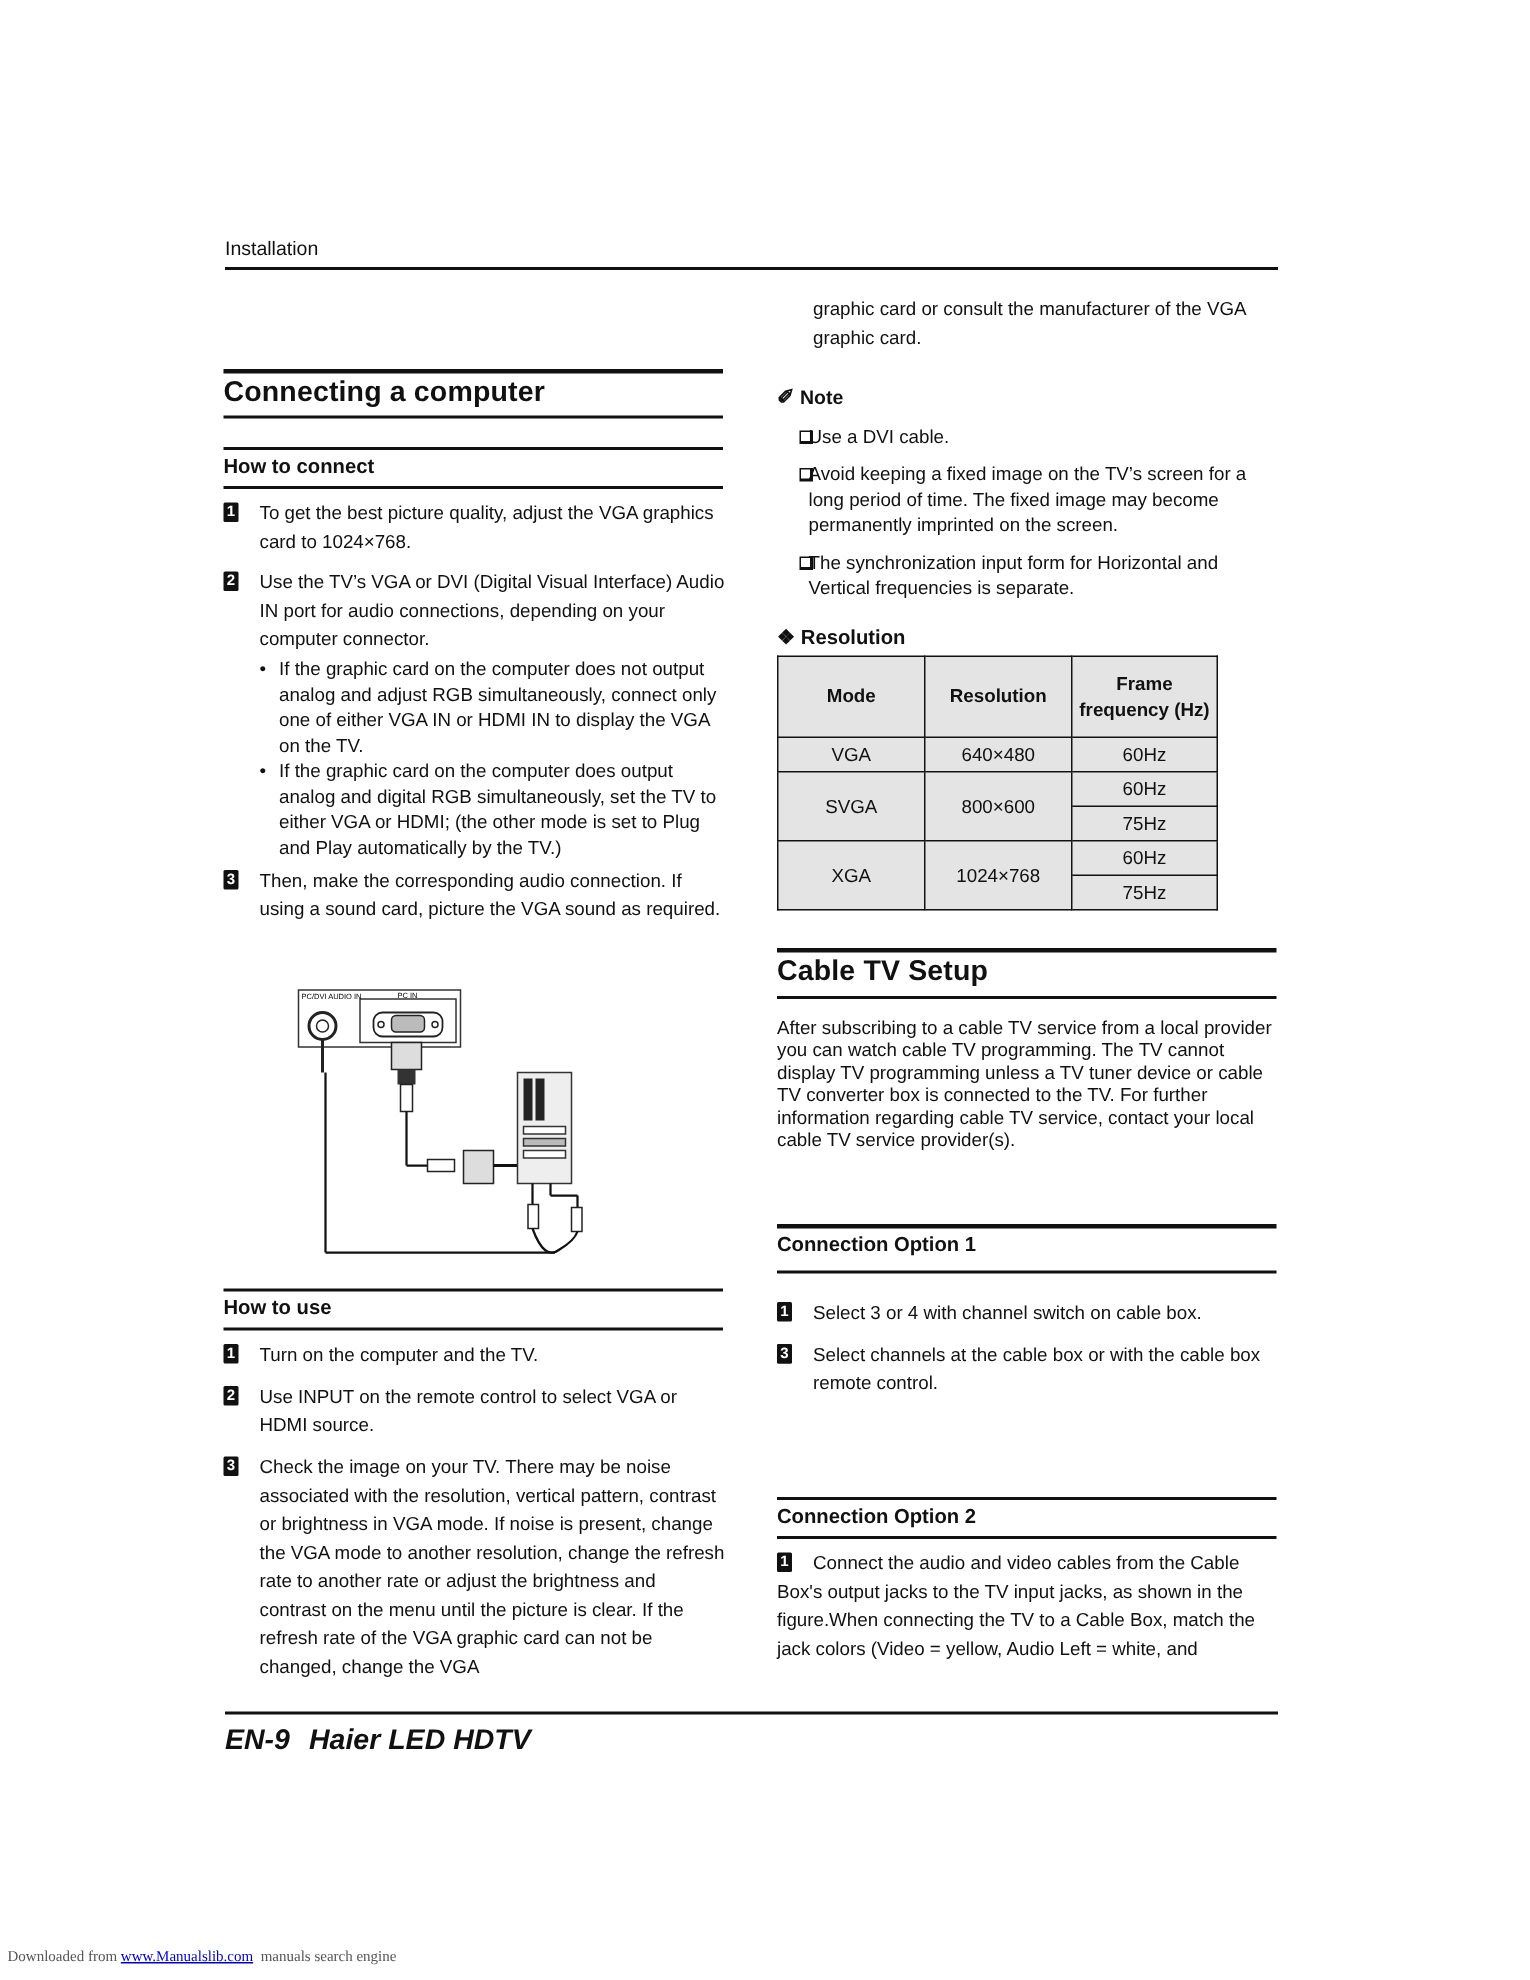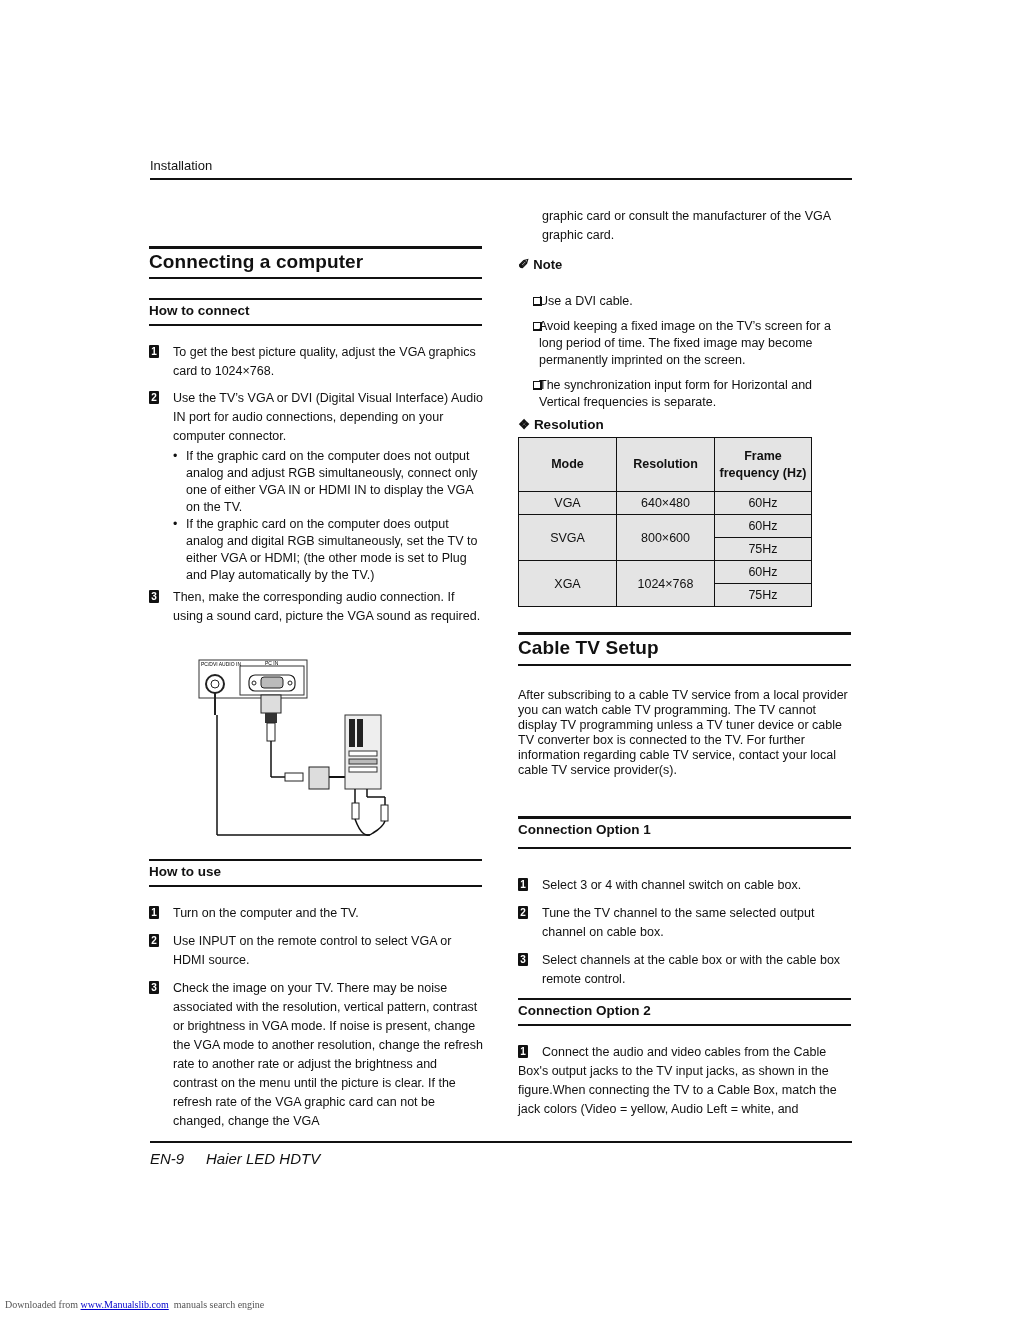--- a/index.html
+++ b/index.html
@@ -1,35 +1,35 @@
 <!DOCTYPE html>
 <html><head>
 <meta charset="utf-8">
 <style>
   html, body { margin:0; padding:0; background:#fff; }
   body { width:1020px; height:1320px; position:relative; overflow:hidden;
          font-family:"Liberation Sans", sans-serif; color:#111; }
   .abs { position:absolute; }
   .hdr-text { left:150px; top:158px; font-size:13px; }
   .rule { position:absolute; background:#111; }
-  .col { position:absolute; font-size:12.5px; line-height:19px;margin-top:10px; }
+  .col { position:absolute; font-size:12.5px; line-height:19px; }
   .h1 { font-size:19px; font-weight:bold; letter-spacing:0.1px; }
   .h2 { font-size:13.5px; font-weight:bold; }
   .step { position:relative; padding-left:24px; margin:0; }
   .num { position:absolute; left:0; top:2px; width:10px; height:13px; background:#111;
          color:#fff; font-size:10px; font-weight:bold; line-height:13px; text-align:center; border-radius:1px; }
   .bullets { margin:0; padding-left:37px; list-style:none; line-height:17px; }
   .bullets li { position:relative; }
   .bullets li::before { content:"•"; position:absolute; left:-13px; }
   .notes p { margin:0; position:relative; padding-left:6px; line-height:17px; }
   .box { position:absolute; left:0; top:4px; width:9px; height:9px; border:1px solid #111; border-right-width:2px; border-bottom-width:2px; box-sizing:border-box; }
   table.res { border-collapse:collapse; font-size:12.5px; }
   table.res td, table.res th { border:1.5px solid #111; background:#e4e4e4; text-align:center; padding:0; }
   table.res th { font-weight:bold; line-height:17px; }
-  .foot { font-style:italic; font-size:15px; }
+  .foot { font-style:italic; font-size:19px;font-weight:bold; }
   .dl { left:5px; top:1299px; font-family:"Liberation Serif", serif; font-size:10px; color:#555; }
   .dl a { color:#00c; text-decoration:underline; }
 </style>
 </head>
 <body>
 
 <div class="abs hdr-text">Installation</div>
 <div class="rule" style="left:150px;top:178px;width:702px;height:1.5px;"></div>
 
 <div class="rule" style="left:149px;top:246px;width:333px;height:3px;"></div>
@@ -175,21 +175,20 @@
 <div class="abs h2" style="left:518px;top:822px;">Connection Option 1</div>
 <div class="rule" style="left:518px;top:847px;width:333px;height:1.5px;"></div>
 
 <div class="col" style="left:518px;top:866px;width:334px;">
   <div class="step" style="margin-bottom:9px;">
     <span class="num">1</span>
     <span>Select 3 or 4 with channel switch on cable box.</span>
   </div>
   <div class="step" style="margin-bottom:9px;">
     <span class="num">2</span>
-    <span>Tune the TV channel to the same selected output channel on cable box.</span>
   </div>
   <div class="step">
     <span class="num">3</span>
     <span>Select channels at the cable box or with the cable box remote control.</span>
   </div>
 </div>
 
 <div class="rule" style="left:518px;top:998px;width:333px;height:1.5px;"></div>
 <div class="abs h2" style="left:518px;top:1003px;">Connection Option 2</div>
 <div class="rule" style="left:518px;top:1024px;width:333px;height:1.5px;"></div>

